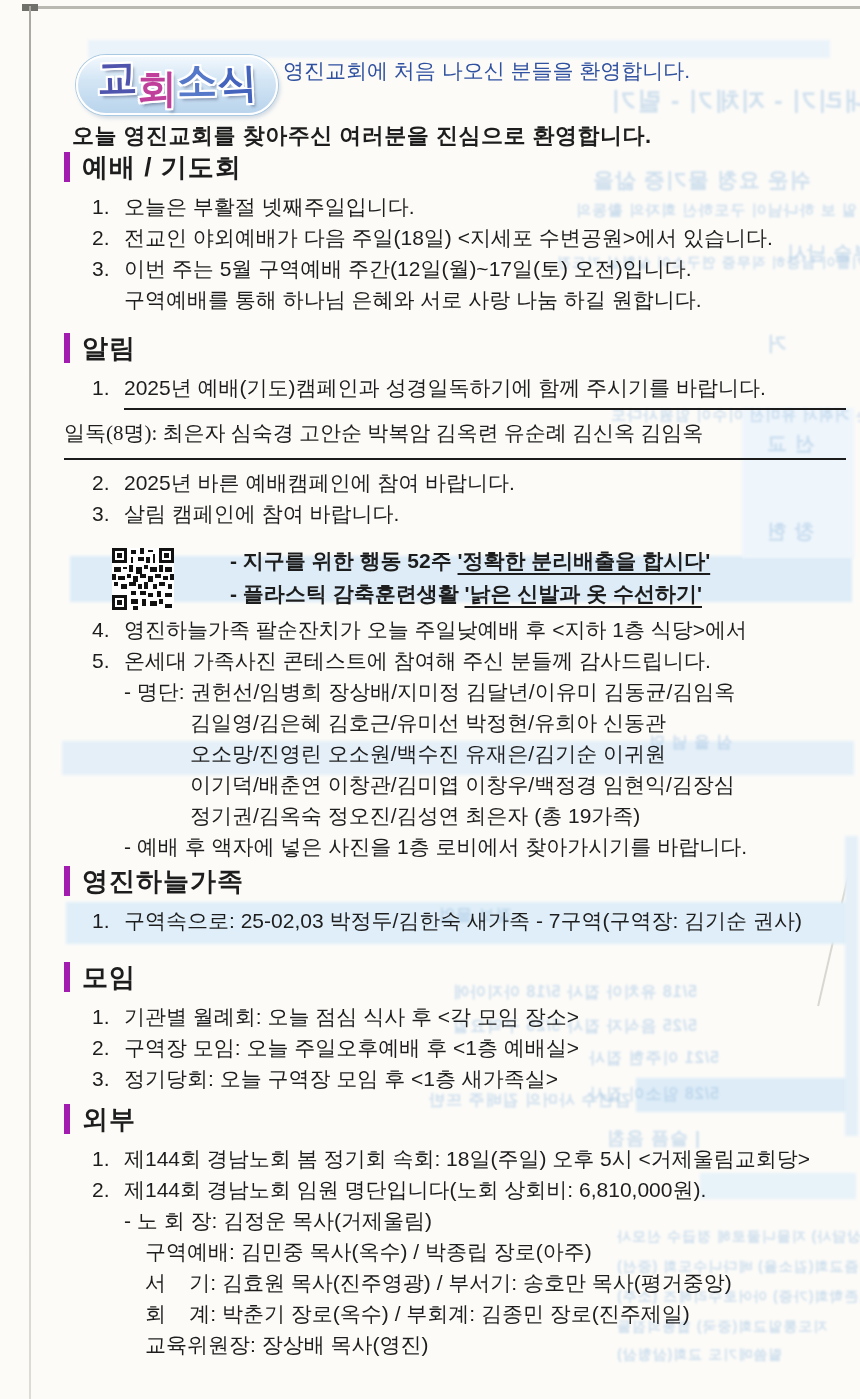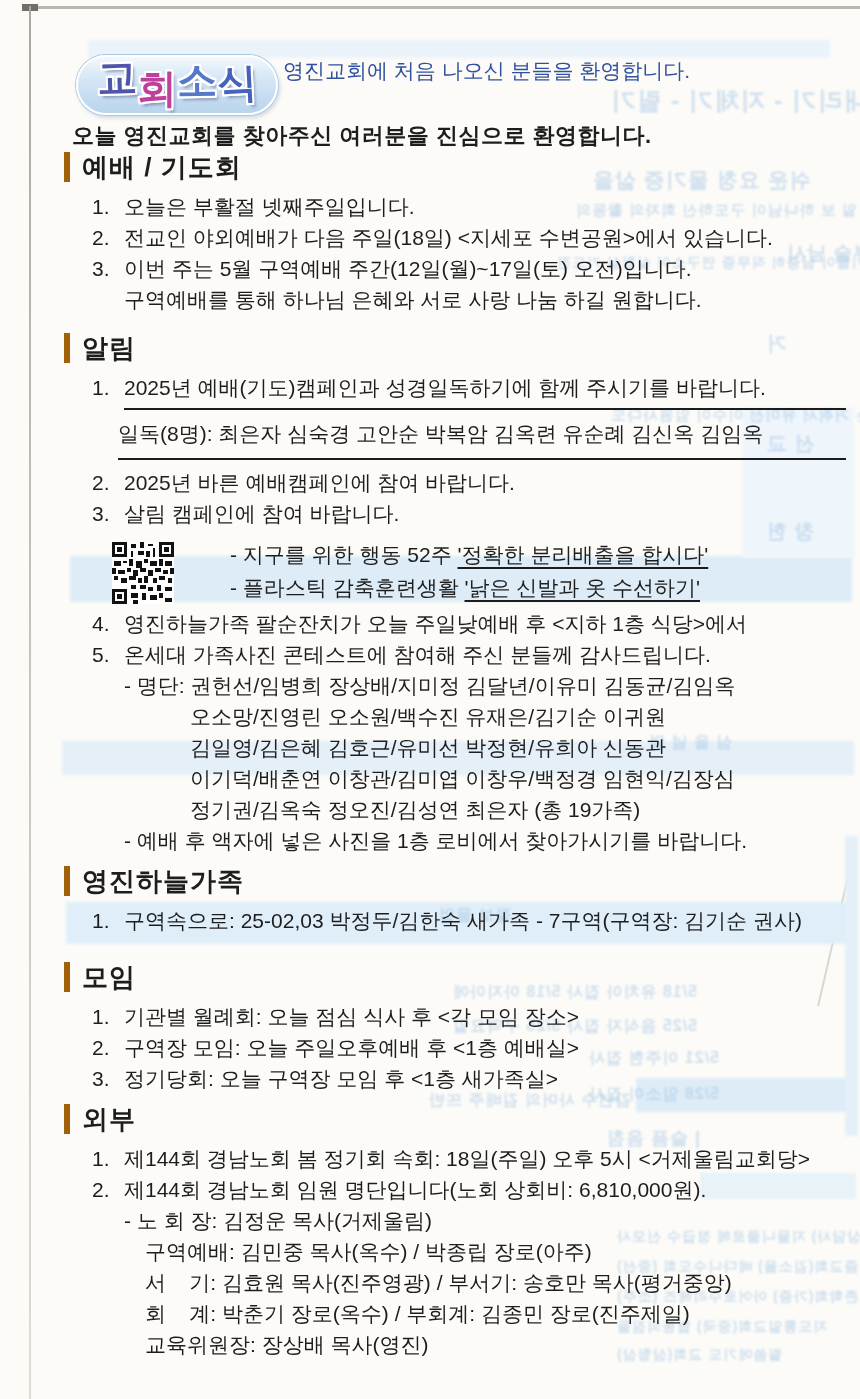--- a/index.html
+++ b/index.html
@@ -41,35 +41,35 @@
   .logo-char:nth-child(3){transform:translateY(-5px) rotate(-1deg);}
   .logo-char:nth-child(4){transform:translateY(-2px) rotate(-3deg);}
 
   .intro{position:absolute;left:283px;width:520px;color:#30519f;font-size:21px;white-space:nowrap;}
   .intro.l1{top:57px;}
   .intro.l2{top:89px;}
   .welcome{position:absolute;left:72px;top:121px;font-size:22px;font-weight:bold;letter-spacing:.5px;white-space:nowrap;}
 
   
   .sec{position:absolute;left:64px;width:782px;}
-  .sec-title{font-size:26px;font-weight:bold;border-left:6px solid #a16207;padding-left:12px;
+  .sec-title{font-size:26px;font-weight:bold;border-left:6px solid #a21caf;padding-left:12px;
              line-height:30px;margin-bottom:9px;letter-spacing:1px;}
   .row{font-size:21px;line-height:31px;white-space:pre-wrap;display:flex;}
   .row .num{width:32px;flex:0 0 32px;}
   .row .txt{flex:1;}
   .item{padding-left:28px;}
   .cont{padding-left:60px;display:block;}
   .cont-name{padding-left:126px;display:block;}
   .cont-officer{padding-left:81px;display:block;}
   .b{font-weight:normal;}
   .u{text-decoration:underline;text-underline-offset:5px;text-decoration-thickness:1.5px;}
   .u-row{border-bottom:2px solid #1c1c1c;padding-bottom:5px;margin-bottom:4px;}
-  .ildok{margin-left:54px;padding:4px 0 9px 0;border-bottom:2px solid #1c1c1c;margin-bottom:7px;
-         font-size:21px;line-height:31px;white-space:pre-wrap;}
-  .qr-block{display:flex;align-items:center;padding-left:48px;margin:9px 0 4px 0;}
+  .ildok{padding:4px 0 9px 0;border-bottom:2px solid #1c1c1c;margin-bottom:7px;
+         font-size:21px;line-height:31px;white-space:pre-wrap;font-family:Liberation Serif, serif;}
+  .qr-block{display:flex;align-items:center;padding-left:48px;margin:15px 0 4px 0;font-weight:bold;}
   .qr{flex:0 0 62px;width:62px;height:62px;margin-top:3px;}
   .quotes{margin-left:56px;}
   .quotes .row{line-height:33px;}
 </style>
 </head>
 <body>
 
 <div class="page">
 
   <div class="edge-top"></div>
@@ -215,22 +215,22 @@
     </div>
     <div class="row item">
       <span class="num">4.</span>
       <span class="txt"><span class="b">영진하늘가족 팔순잔치</span><span>가 오늘 주일낮예배 후 &lt;지하 1층 식당&gt;에서</span></span>
     </div>
     <div class="row item">
       <span class="num">5.</span>
       <span class="txt"><span class="b">온세대 가족사진 콘테스트</span><span>에 참여해 주신 분들께 감사드립니다.</span></span>
     </div>
     <div class="row cont"><span>- 명단: 권헌선/임병희 장상배/지미정 김달년/이유미 김동균/김임옥</span></div>
+    <div class="row cont-name"><span>김일영/김은혜 김호근/유미선 박정현/유희아 신동관</span></div>
     <div class="row cont-name"><span>오소망/진영린 오소원/백수진 유재은/김기순 이귀원</span></div>
-    <div class="row cont-name"><span>김일영/김은혜 김호근/유미선 박정현/유희아 신동관</span></div>
     <div class="row cont-name"><span>이기덕/배춘연 이창관/김미엽 이창우/백정경 임현익/김장심</span></div>
     <div class="row cont-name"><span>정기권/김옥숙 정오진/김성연 최은자 (총 19가족)</span></div>
     <div class="row cont"><span>- 예배 후 액자에 넣은 사진을 1층 로비에서 찾아가시기를 바랍니다.</span></div>
   </div>
 
   <div class="sec" style="top:866px">
     <div class="sec-title">영진하늘가족</div>
     <div class="row item">
       <span class="num">1.</span>
       <span class="txt"><span>구역속으로: 25-02,03 박정두/김한숙 새가족 - 7구역(구역장: 김기순 권사)</span></span>

